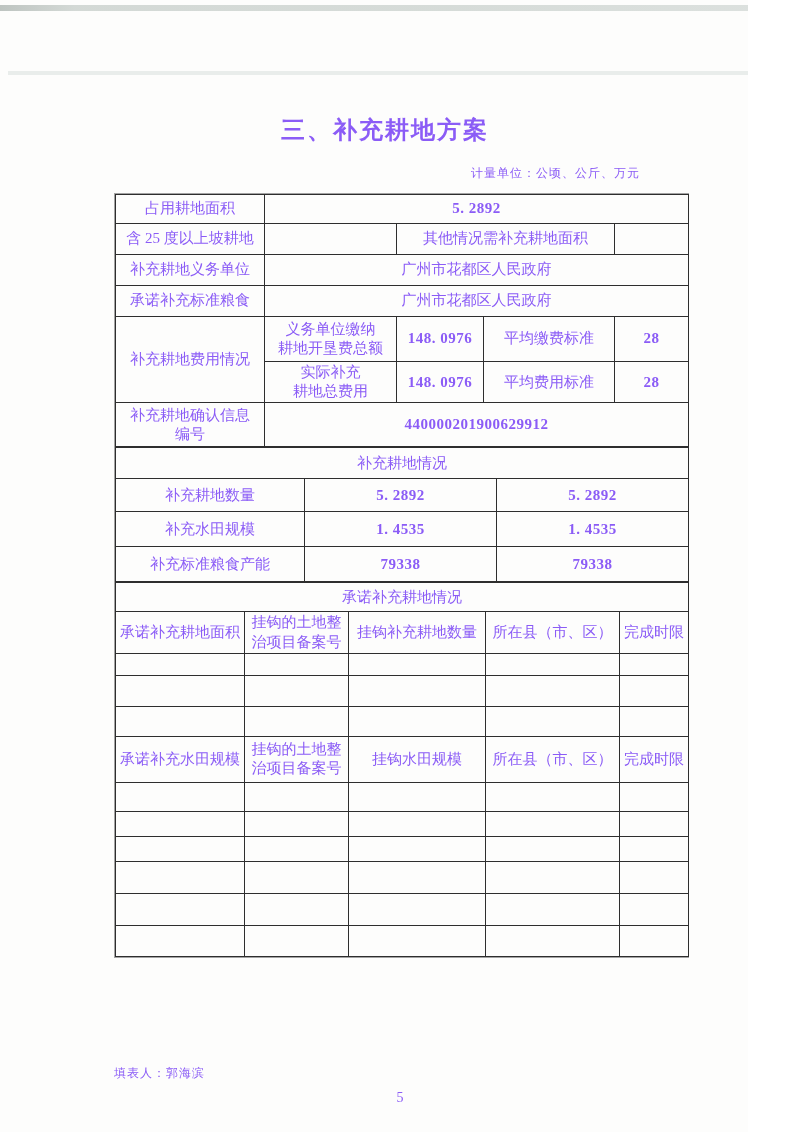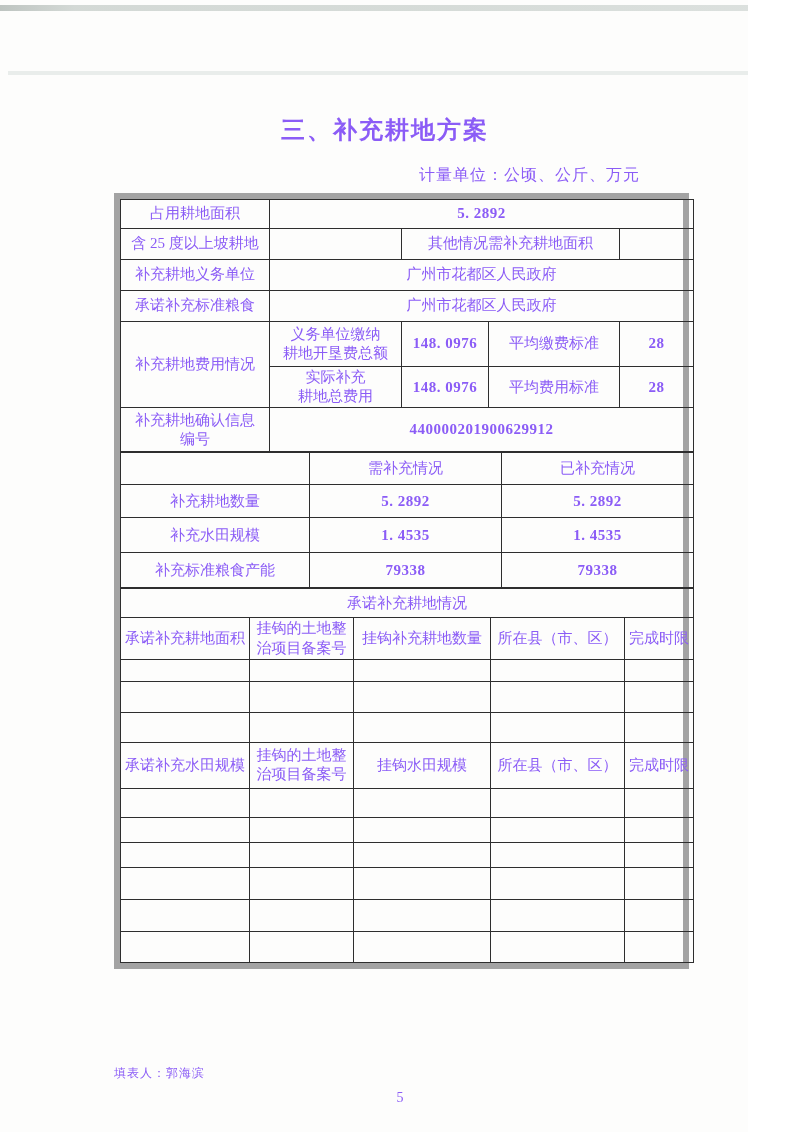--- a/index.html
+++ b/index.html
@@ -23,25 +23,25 @@
     background: #e4e9e6;
     opacity: 0.8;
   }
   .doc-title {
     position: absolute; top: 114px; left: 0; width: 770px;
     text-align: center;
     font-size: 24px; font-weight: bold; letter-spacing: 2px;
   }
   .unit-note {
     position: absolute; top: 165px; right: 108px;
-    font-size: 16px; letter-spacing: 1px;
+    font-size: 12px; letter-spacing: 1px;
   }
   .table-wrap {
     position: absolute; top: 193px; left: 114px; width: 575px;
-    border: 6px solid #a3a3a3;
+    border: 1px solid #a3a3a3;
   }
   table.tbl {
     border-collapse: collapse;
     table-layout: fixed;
     width: 573px;
   }
   table.tbl td {
     border: 1px solid #2e2e2e;
     text-align: center;
     vertical-align: middle;
@@ -124,24 +124,22 @@
     </tbody>
       </table>
 
     <table class="tbl">
       <colgroup>
         <col style="width:189px">
           <col style="width:192px">
           <col style="width:192px">
       </colgroup>
       <tbody>
-      <tr style="height:32px">
-        <td></td>
-        <td>需补充情况</td>
-        <td>已补充情况</td>
+          <tr style="height:31px">
+        <td colspan="3">补充耕地情况</td>
       </tr>
       <tr style="height:33px">
         <td>补充耕地数量</td>
         <td class="num">5. 2892</td>
         <td class="num">5. 2892</td>
       </tr>
       <tr style="height:35px">
         <td>补充水田规模</td>
         <td class="num">1. 4535</td>
         <td class="num">1. 4535</td>

